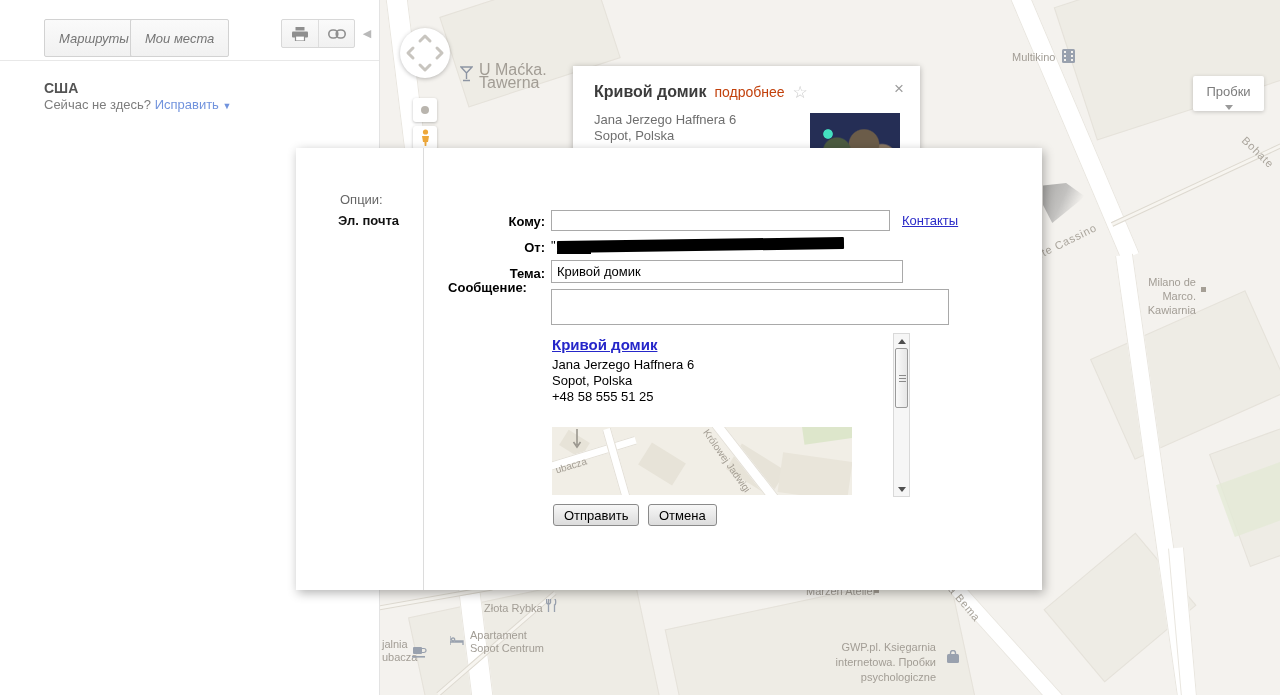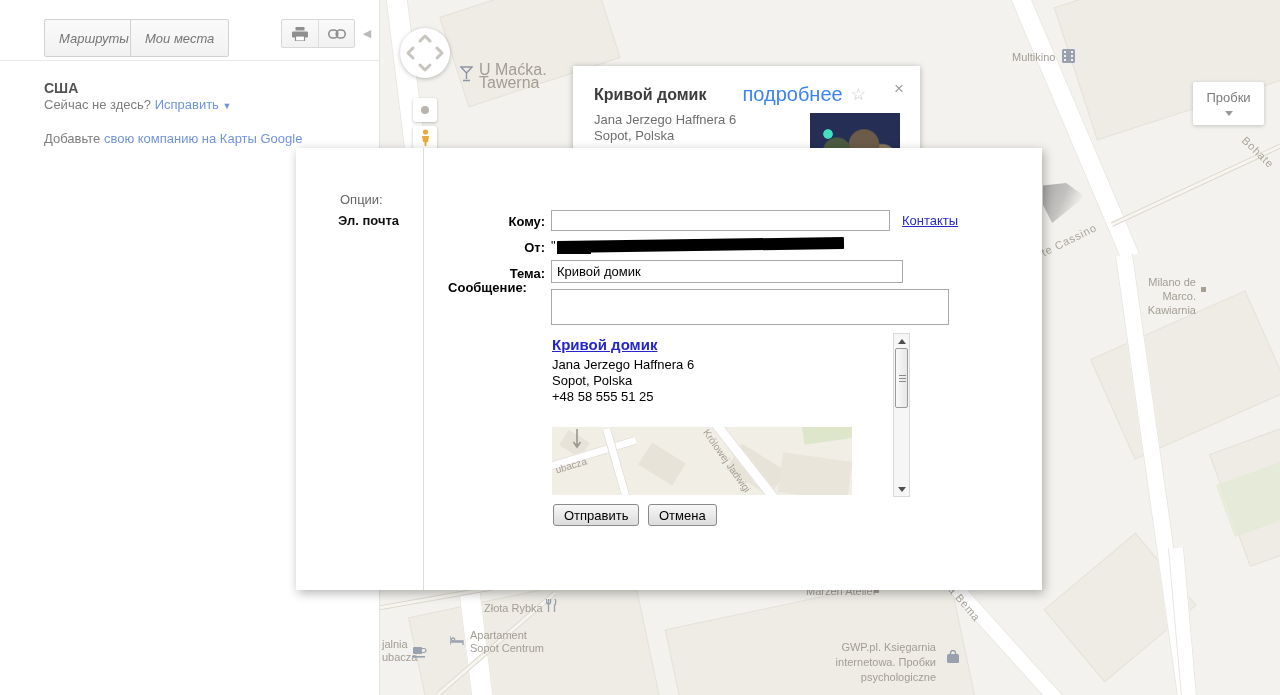--- a/index.html
+++ b/index.html
@@ -48,21 +48,21 @@
                           radial-gradient(circle at 75% 40%, #74905c 0 13%, transparent 14%),
                           radial-gradient(circle at 15% 12%, #e8eef2 0 10%, transparent 11%),
                           #5f7bb0; }
   .tr-caret { width:0; height:0; border-left:4px solid transparent; border-right:4px solid transparent; border-top:5px solid #9a9a9a; margin:0 auto 7px; }
 
   
   .popup { position:absolute; left:193px; top:66px; width:347px; height:120px; background:#fff;
            box-shadow:0 1px 6px rgba(0,0,0,.28); z-index:8; }
   .popup-title-row { position:absolute; left:21px; top:17px; display:flex; align-items:center; gap:8px; }
   .popup-title { font-size:16px; font-weight:bold; color:#3c3c3c; }
-  .popup-more { font-size:20px; color:#3b82f6; text-decoration:none; cursor:pointer;margin-left:28px; }
+  .popup-more { font-size:14px; color:#c2410c; text-decoration:none; cursor:pointer; }
   .popup-star { font-size:17px; color:#c9c9c9; cursor:pointer; line-height:17px; }
   .popup-close { position:absolute; right:16px; top:16px; font-size:17px; color:#9d9d9d; cursor:pointer; line-height:14px; }
   .popup-addr { position:absolute; left:21px; top:46px; font-size:13px; color:#6e6e6e; line-height:16px; }
   .popup-photo { position:absolute; left:237px; top:47px; width:90px; height:70px;
                  background:radial-gradient(circle at 30% 55%, #4b5a40 0 18%, transparent 20%),
                             radial-gradient(circle at 60% 45%, #6b5c49 0 22%, transparent 24%),
                             radial-gradient(circle at 20% 30%, #43e0c0 0 5%, transparent 6%),
                             radial-gradient(circle at 80% 65%, #8a7863 0 16%, transparent 18%),
                             #252e55; }
   .popup-shadow-blob { position:absolute; left:663px; top:183px; width:42px; height:40px; z-index:8; opacity:.55;
@@ -205,21 +205,21 @@
     <div class="sq-btn" style="left:33px;top:98px;">
       <span style="width:8px;height:8px;border-radius:50%;background:#b9b5ae;display:block;"></span>
     </div>
     <div class="sq-btn" style="left:33px;top:126px;">
       <svg width="11" height="18" viewBox="0 0 11 18">
         <circle cx="5.5" cy="3" r="2.6" fill="#eda83b"></circle>
         <path d="M2 7 h7 l-1 6 h-1.4 l-.3 4 h-1.6 l-.3 -4 H3 z" fill="#eda83b"></path>
       </svg>
     </div>
 
-    <div class="ctl-card" style="top:82px;height:43px;">
+    <div class="ctl-card" style="top:76px;height:35px;">
       <div class="ctl-label" style="padding-top:8px;">Пробки</div>
       <div class="tr-caret"></div>
     </div>
 
     <div class="popup">
       <div class="popup-title-row">
         <span class="popup-title">Кривой домик</span>
         <a class="popup-more">подробнее</a>
         <span class="popup-star">☆</span>
       </div>
@@ -252,24 +252,20 @@
           </svg>
         </div>
       </div>
       <div class="collapse">◀</div>
     </div>
     <div class="sb-region">США</div>
     <div class="sb-line">
       <span>Сейчас не здесь?</span>
       <a class="lnk">Исправить</a>
       <span class="caret-sm">▼</span>
-    </div>
-    <div class="sb-line2">
-      <span>Добавьте</span>
-      <a class="lnk">свою компанию на Карты Google</a>
     </div>
   </div>
 
   <div class="dialog">
     <div class="dlg-divider"></div>
     <div class="dlg-options">Опции:</div>
     <div class="dlg-tab">Эл. почта</div>
 
     <label class="f-label" style="top:66px;">Кому:</label>
     <input class="f-input" style="left: 255px; top: 62px; width: 339px; height: 21px;" value="">

